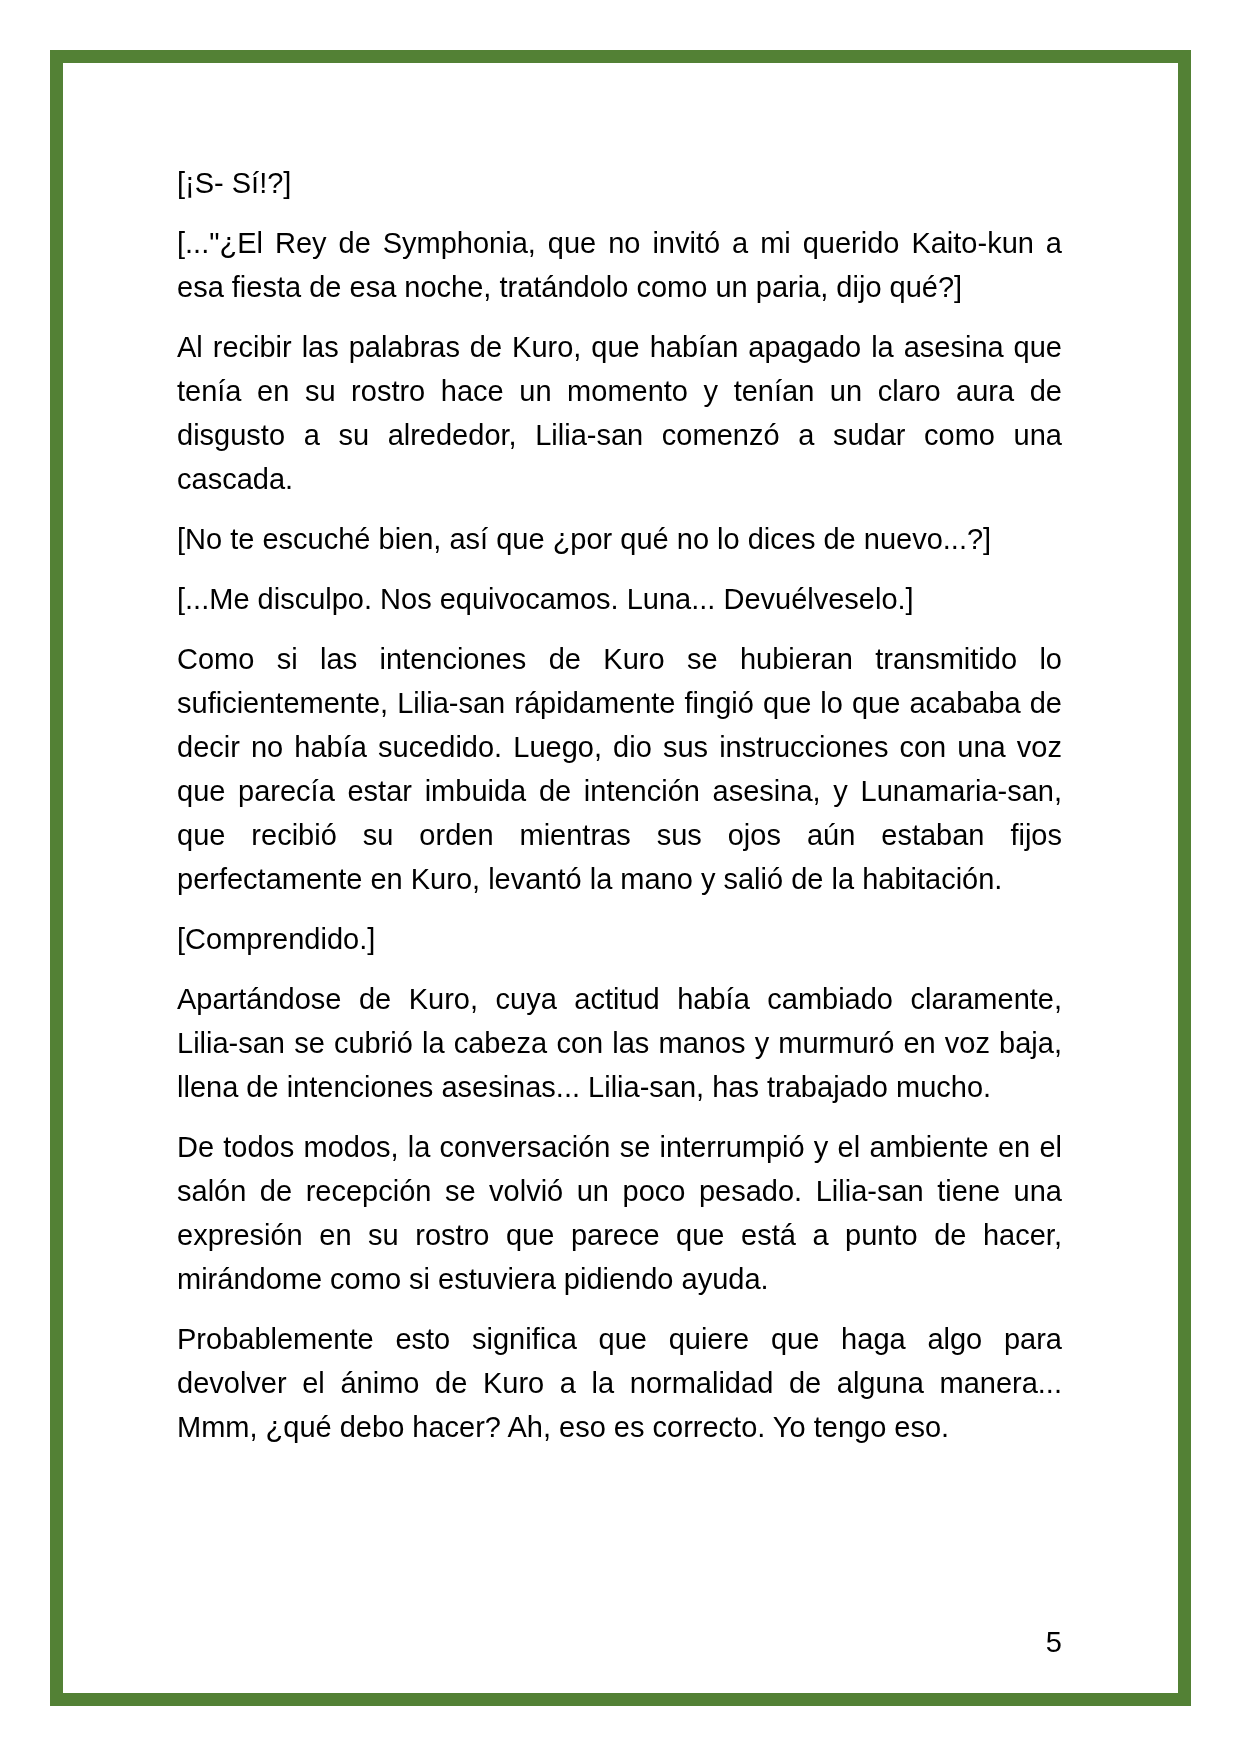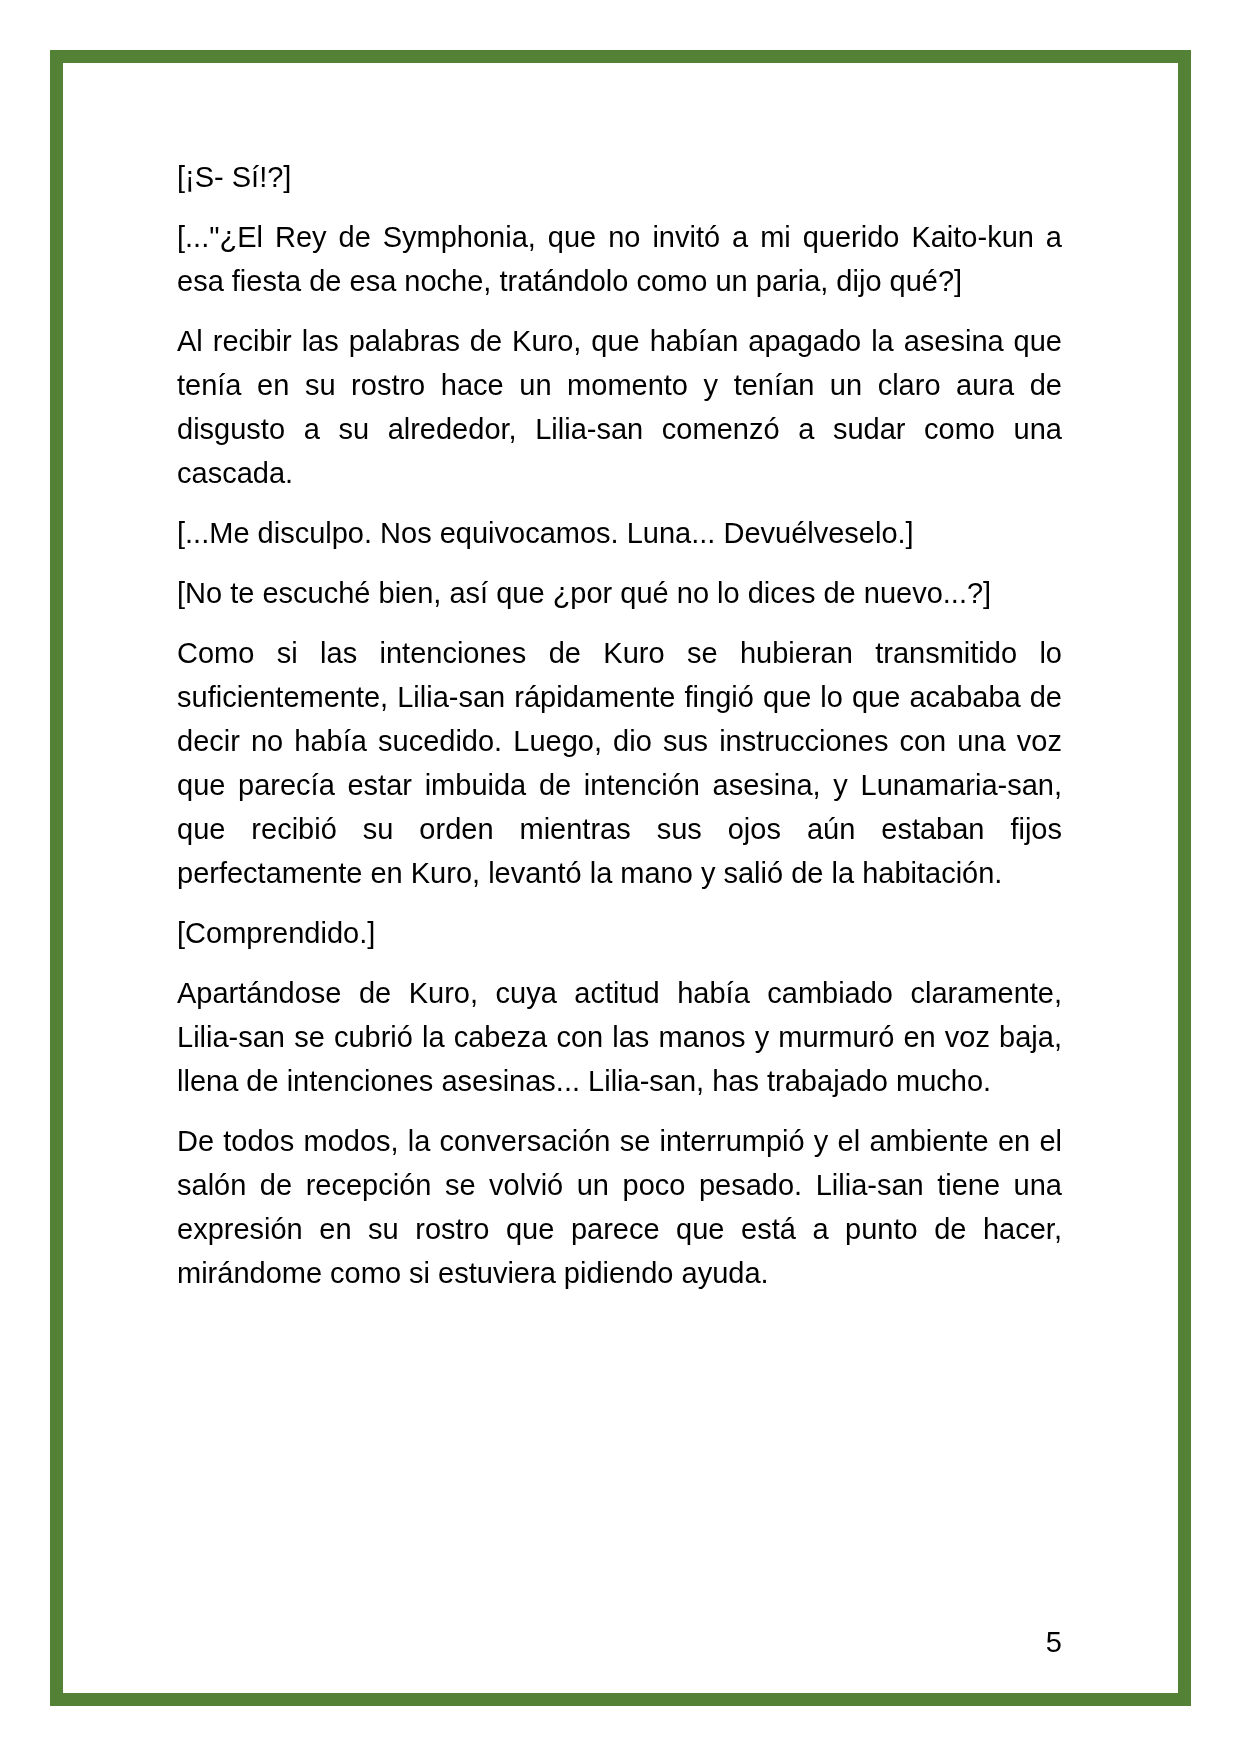--- a/index.html
+++ b/index.html
@@ -25,21 +25,21 @@
     box-sizing: border-box;
     background: #ffffff;
   }
   .doc-content {
     position: absolute;
     left: 177px;
     top: 155px;
     width: 885px;
   }
   .doc-content p {
-    margin: 0 0 16px 0;
+    margin: 6px 0 16px 0;
     font-size: 29px;
     line-height: 44px;
     text-align: justify;
     text-justify: inter-word;
     hyphens: none;
     word-spacing: normal;
     color: #000000;
   }
   .page-footer {
     position: absolute;
@@ -54,21 +54,22 @@
 </style>
 </head>
 <body style="background: rgb(255, 255, 255); color: rgb(0, 0, 0);">
 
 <div class="page-frame" id="page-frame" style="border-color: rgb(83, 129, 53);"></div>
 
 <article class="doc-content" id="doc-content">
     <p>[¡S- Sí!?]</p>
     <p>[..."¿El Rey de Symphonia, que no invitó a mi querido Kaito-kun a esa fiesta de esa noche, tratándolo como un paria, dijo qué?]</p>
     <p>Al recibir las palabras de Kuro, que habían apagado la asesina que tenía en su rostro hace un momento y tenían un claro aura de disgusto a su alrededor, Lilia-san comenzó a sudar como una cascada.</p>
+    <p>[No te escuché bien, así que ¿por qué no lo dices de nuevo...?]</p>
     <p>[...Me disculpo. Nos equivocamos. Luna... Devuélveselo.]</p>
-    <p>[No te escuché bien, así que ¿por qué no lo dices de nuevo...?]</p>
     <p>Como si las intenciones de Kuro se hubieran transmitido lo suficientemente, Lilia-san rápidamente fingió que lo que acababa de decir no había sucedido. Luego, dio sus instrucciones con una voz que parecía estar imbuida de intención asesina, y Lunamaria-san, que recibió su orden mientras sus ojos aún estaban fijos perfectamente en Kuro, levantó la mano y salió de la habitación.</p>
     <p>[Comprendido.]</p>
     <p>Apartándose de Kuro, cuya actitud había cambiado claramente, Lilia-san se cubrió la cabeza con las manos y murmuró en voz baja, llena de intenciones asesinas... Lilia-san, has trabajado mucho.</p>
     <p>De todos modos, la conversación se interrumpió y el ambiente en el salón de recepción se volvió un poco pesado. Lilia-san tiene una expresión en su rostro que parece que está a punto de hacer, mirándome como si estuviera pidiendo ayuda.</p>
+    <p>Probablemente esto significa que quiere que haga algo para devolver el ánimo de Kuro a la normalidad de alguna manera... Mmm, ¿qué debo hacer? Ah, eso es correcto. Yo tengo eso.</p>
   </article>
 
 <div class="page-footer">5</div>
 
 </body></html>

